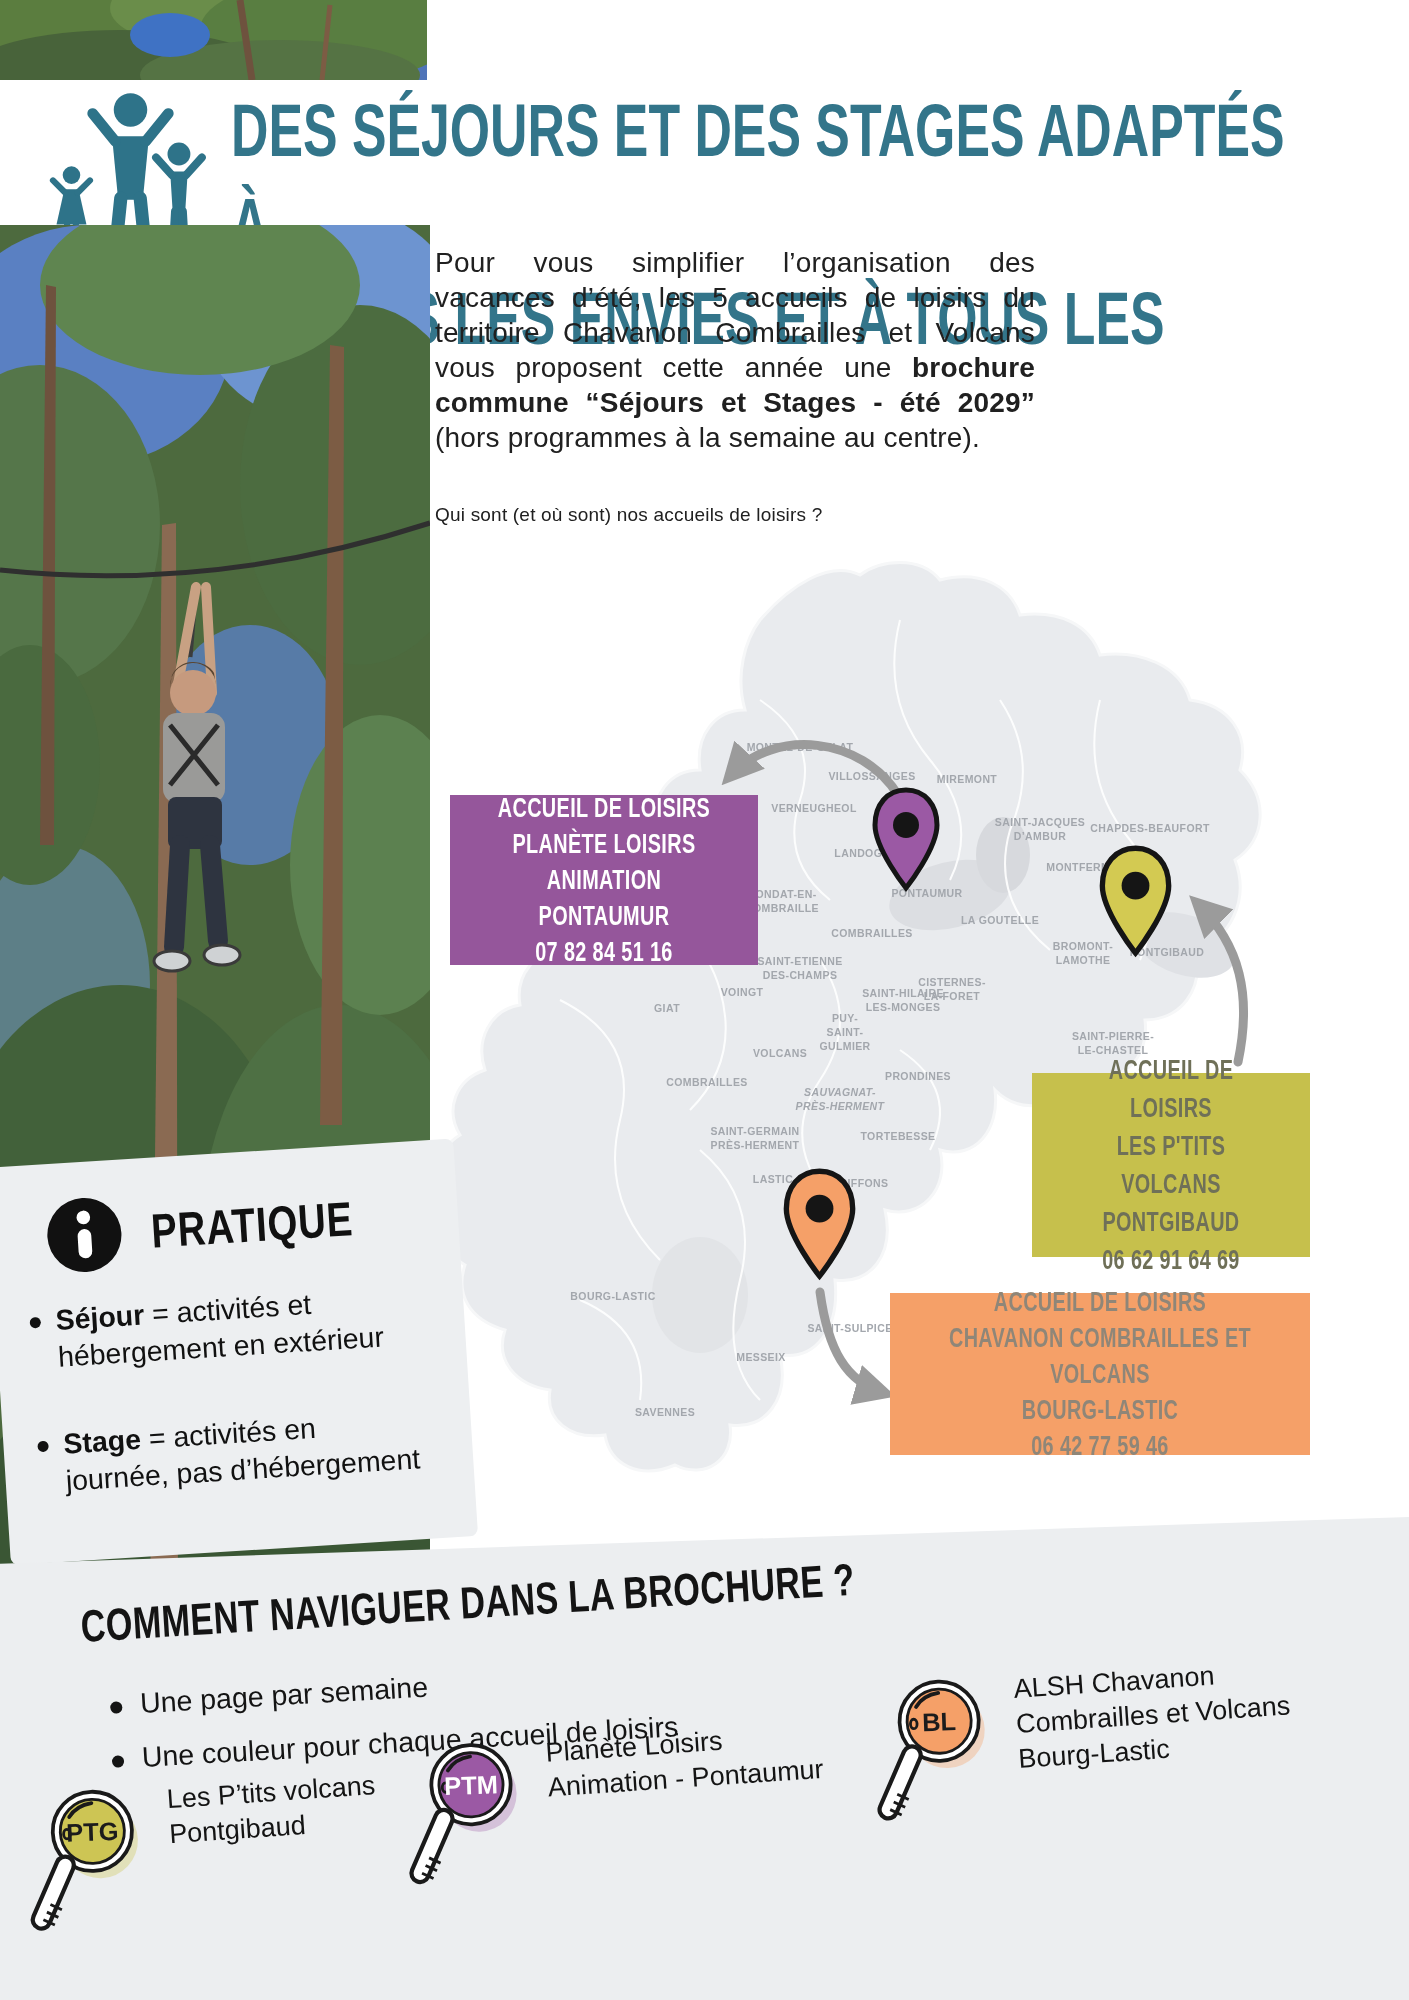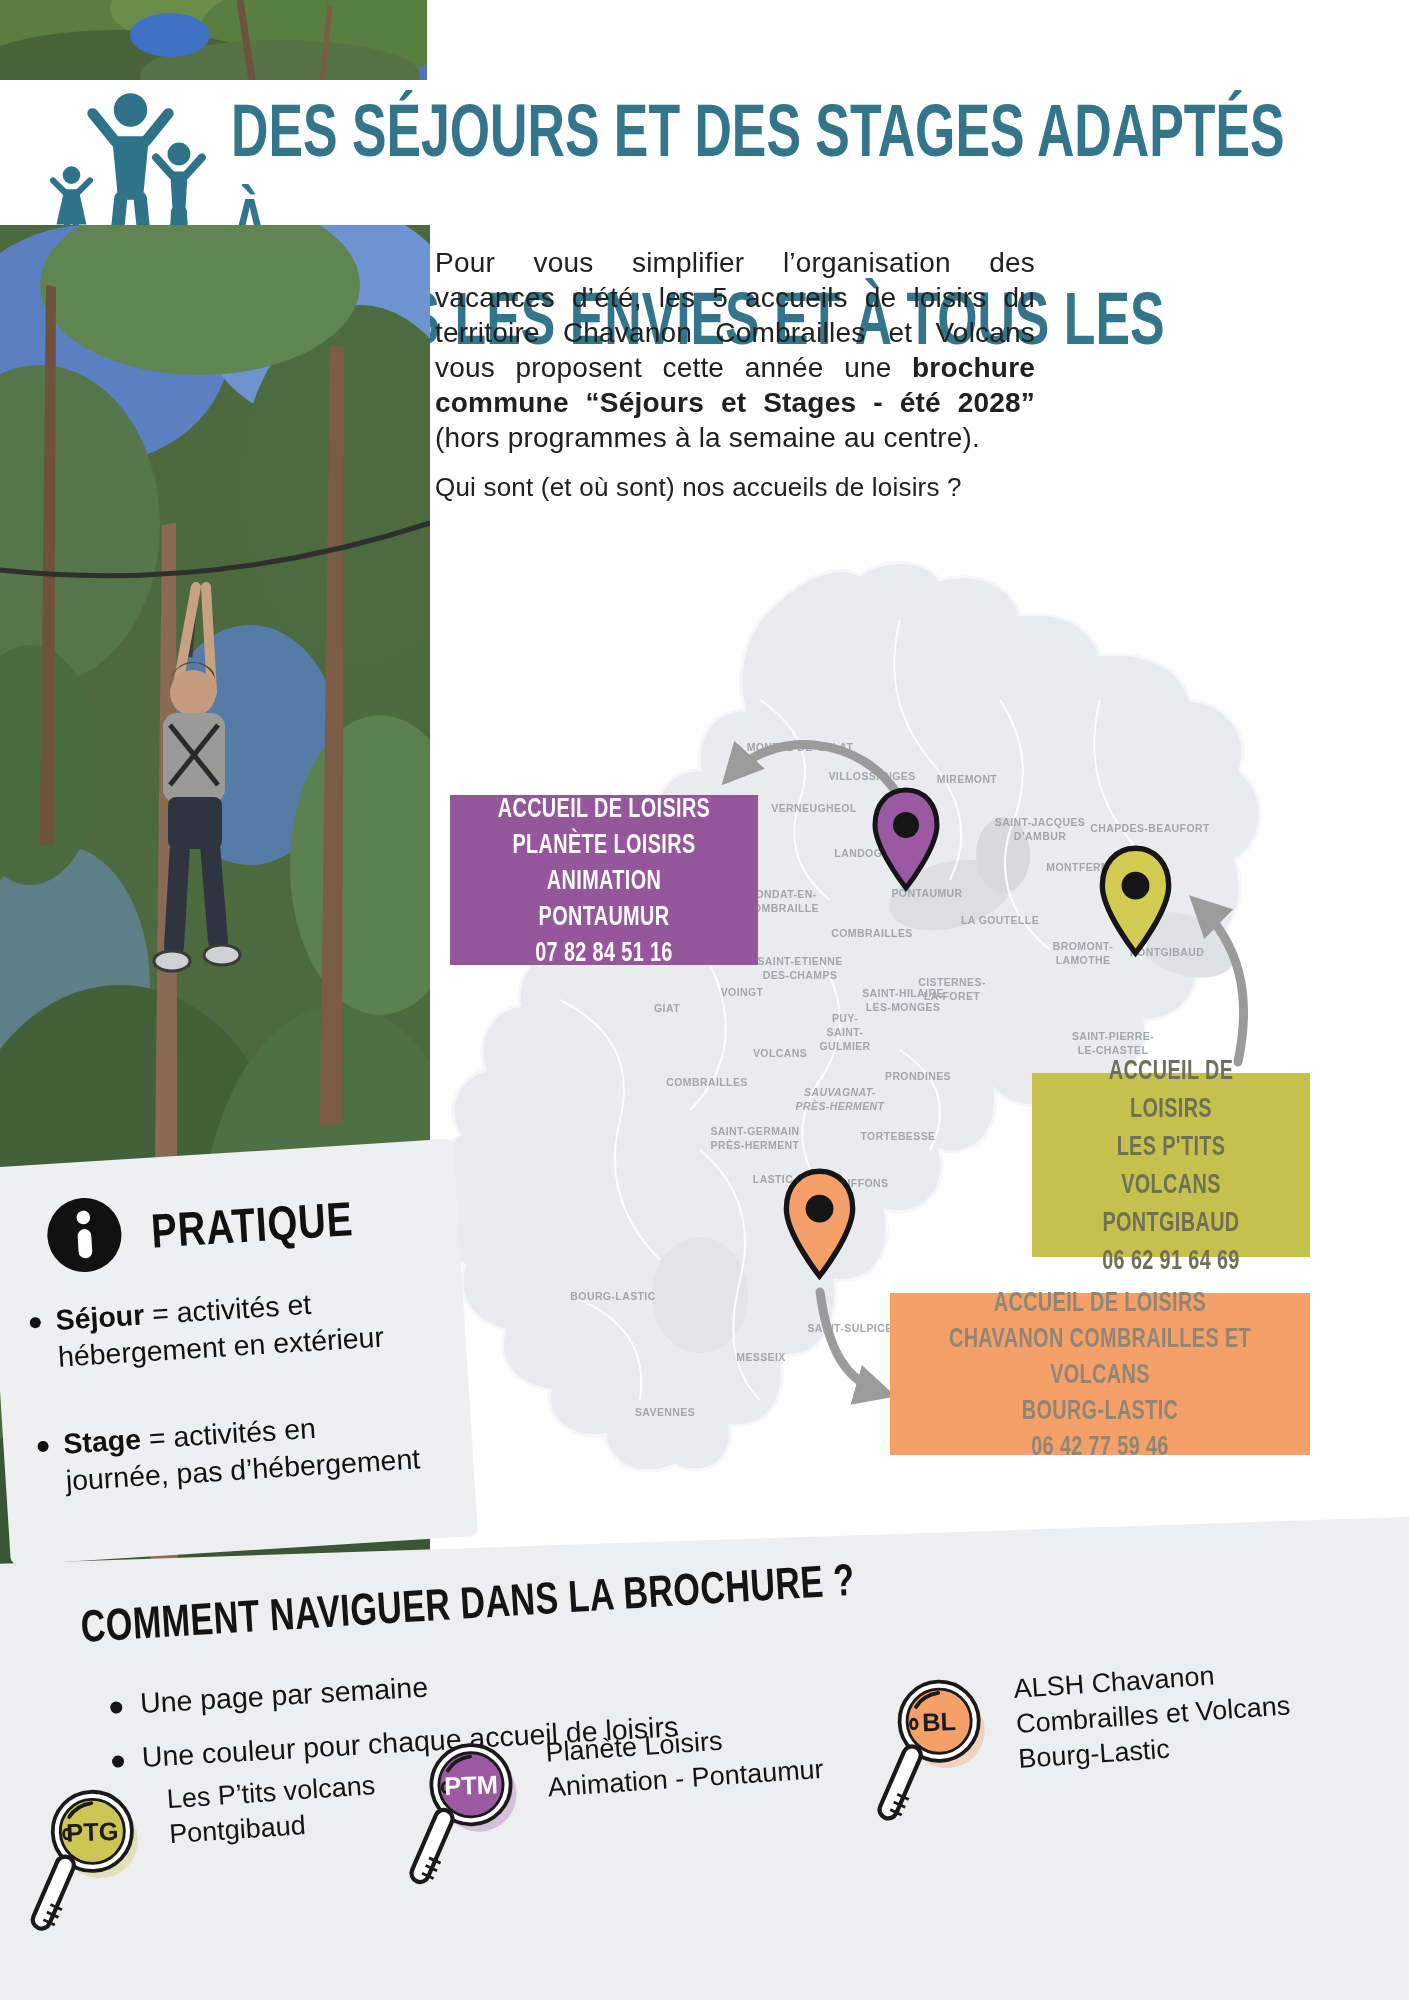--- a/index.html
+++ b/index.html
@@ -14,21 +14,21 @@
               font-weight:bold;}
   #family-icon{left:38px;top:82px;width:185px;height:188px;}
 
   
   #zip-photo{left:0;top:225px;width:430px;height:1385px;z-index:0;}
 
   
   #intro{left:435px;top:245px;width:600px;font-size:28px;line-height:35px;
          text-align:justify;color:#202020;letter-spacing:.2px;}
   #intro b{font-weight:bold;}
-  #question{left:435px;top:472px;width:620px;font-size:26px;color:#202020;letter-spacing:.2px;}
+  #question{left:435px;top:504px;width:620px;font-size:19px;color:#202020;letter-spacing:.2px;}
 
   
   .map-svg{left:0;top:0;width:1409px;height:2000px;pointer-events:none;}
   #map-base{z-index:1;}
   #map-labels{left:0;top:0;width:1409px;height:2000px;z-index:2;pointer-events:none;}
   .map-label{position:absolute;transform:translate(-50%,-50%);font-size:10.5px;font-weight:bold;
              color:#a3a7ad;letter-spacing:.4px;text-align:center;white-space:pre-line;line-height:1.35;}
   #map-over{z-index:3;}
 
   
@@ -145,21 +145,21 @@
     <rect x="163" y="488" width="62" height="90" rx="14" fill="#9a9a98"></rect>
     <path d="M170,500 L218,560 M218,500 L170,560" stroke="#2a2a2a" stroke-width="5"></path>
     <rect x="168" y="572" width="54" height="52" rx="8" fill="#2e3440"></rect>
     <path d="M180,620 L174,722" stroke="#2e3440" stroke-width="20" stroke-linecap="round"></path>
     <path d="M210,620 L218,716" stroke="#2e3440" stroke-width="20" stroke-linecap="round"></path>
     <ellipse cx="172" cy="736" rx="18" ry="10" fill="#cfd2d4" stroke="#3a3a3a" stroke-width="3"></ellipse>
     <ellipse cx="222" cy="730" rx="18" ry="10" fill="#cfd2d4" stroke="#3a3a3a" stroke-width="3"></ellipse>
   </svg>
 
   <p id="intro" class="abs" style="margin:0;">
-    <span>Pour vous simplifier l’organisation des vacances d’été, les 5 accueils de loisirs du territoire Chavanon Combrailles et Volcans vous proposent cette année une </span><b>brochure commune “Séjours et Stages - été 2028”</b><span> (hors programmes à la semaine au centre).</span>
+    <span>Pour vous simplifier l’organisation des vacances d’été, les 5 accueils de loisirs du territoire Chavanon Combrailles et Volcans vous proposent cette année une </span><b>brochure commune “Séjours et Stages - été 2029”</b><span> (hors programmes à la semaine au centre).</span>
   </p>
   <div id="question" class="abs">Qui sont (et où sont) nos accueils de loisirs ?</div>
 
   <svg id="map-base" class="abs map-svg" viewBox="0 0 1409 2000">
     <path fill="#e9ebee" stroke="#f6f7f8" stroke-width="3" d="
       M 760 620 C 790 585 830 560 860 575 C 880 560 920 555 940 580
       C 980 570 1010 585 1020 615 C 1060 610 1090 625 1100 655
       C 1140 650 1180 665 1190 700 C 1230 705 1250 735 1240 770
       C 1270 800 1265 840 1235 860 C 1250 900 1230 940 1195 950
       C 1205 990 1180 1020 1145 1020 C 1150 1060 1120 1085 1085 1075

